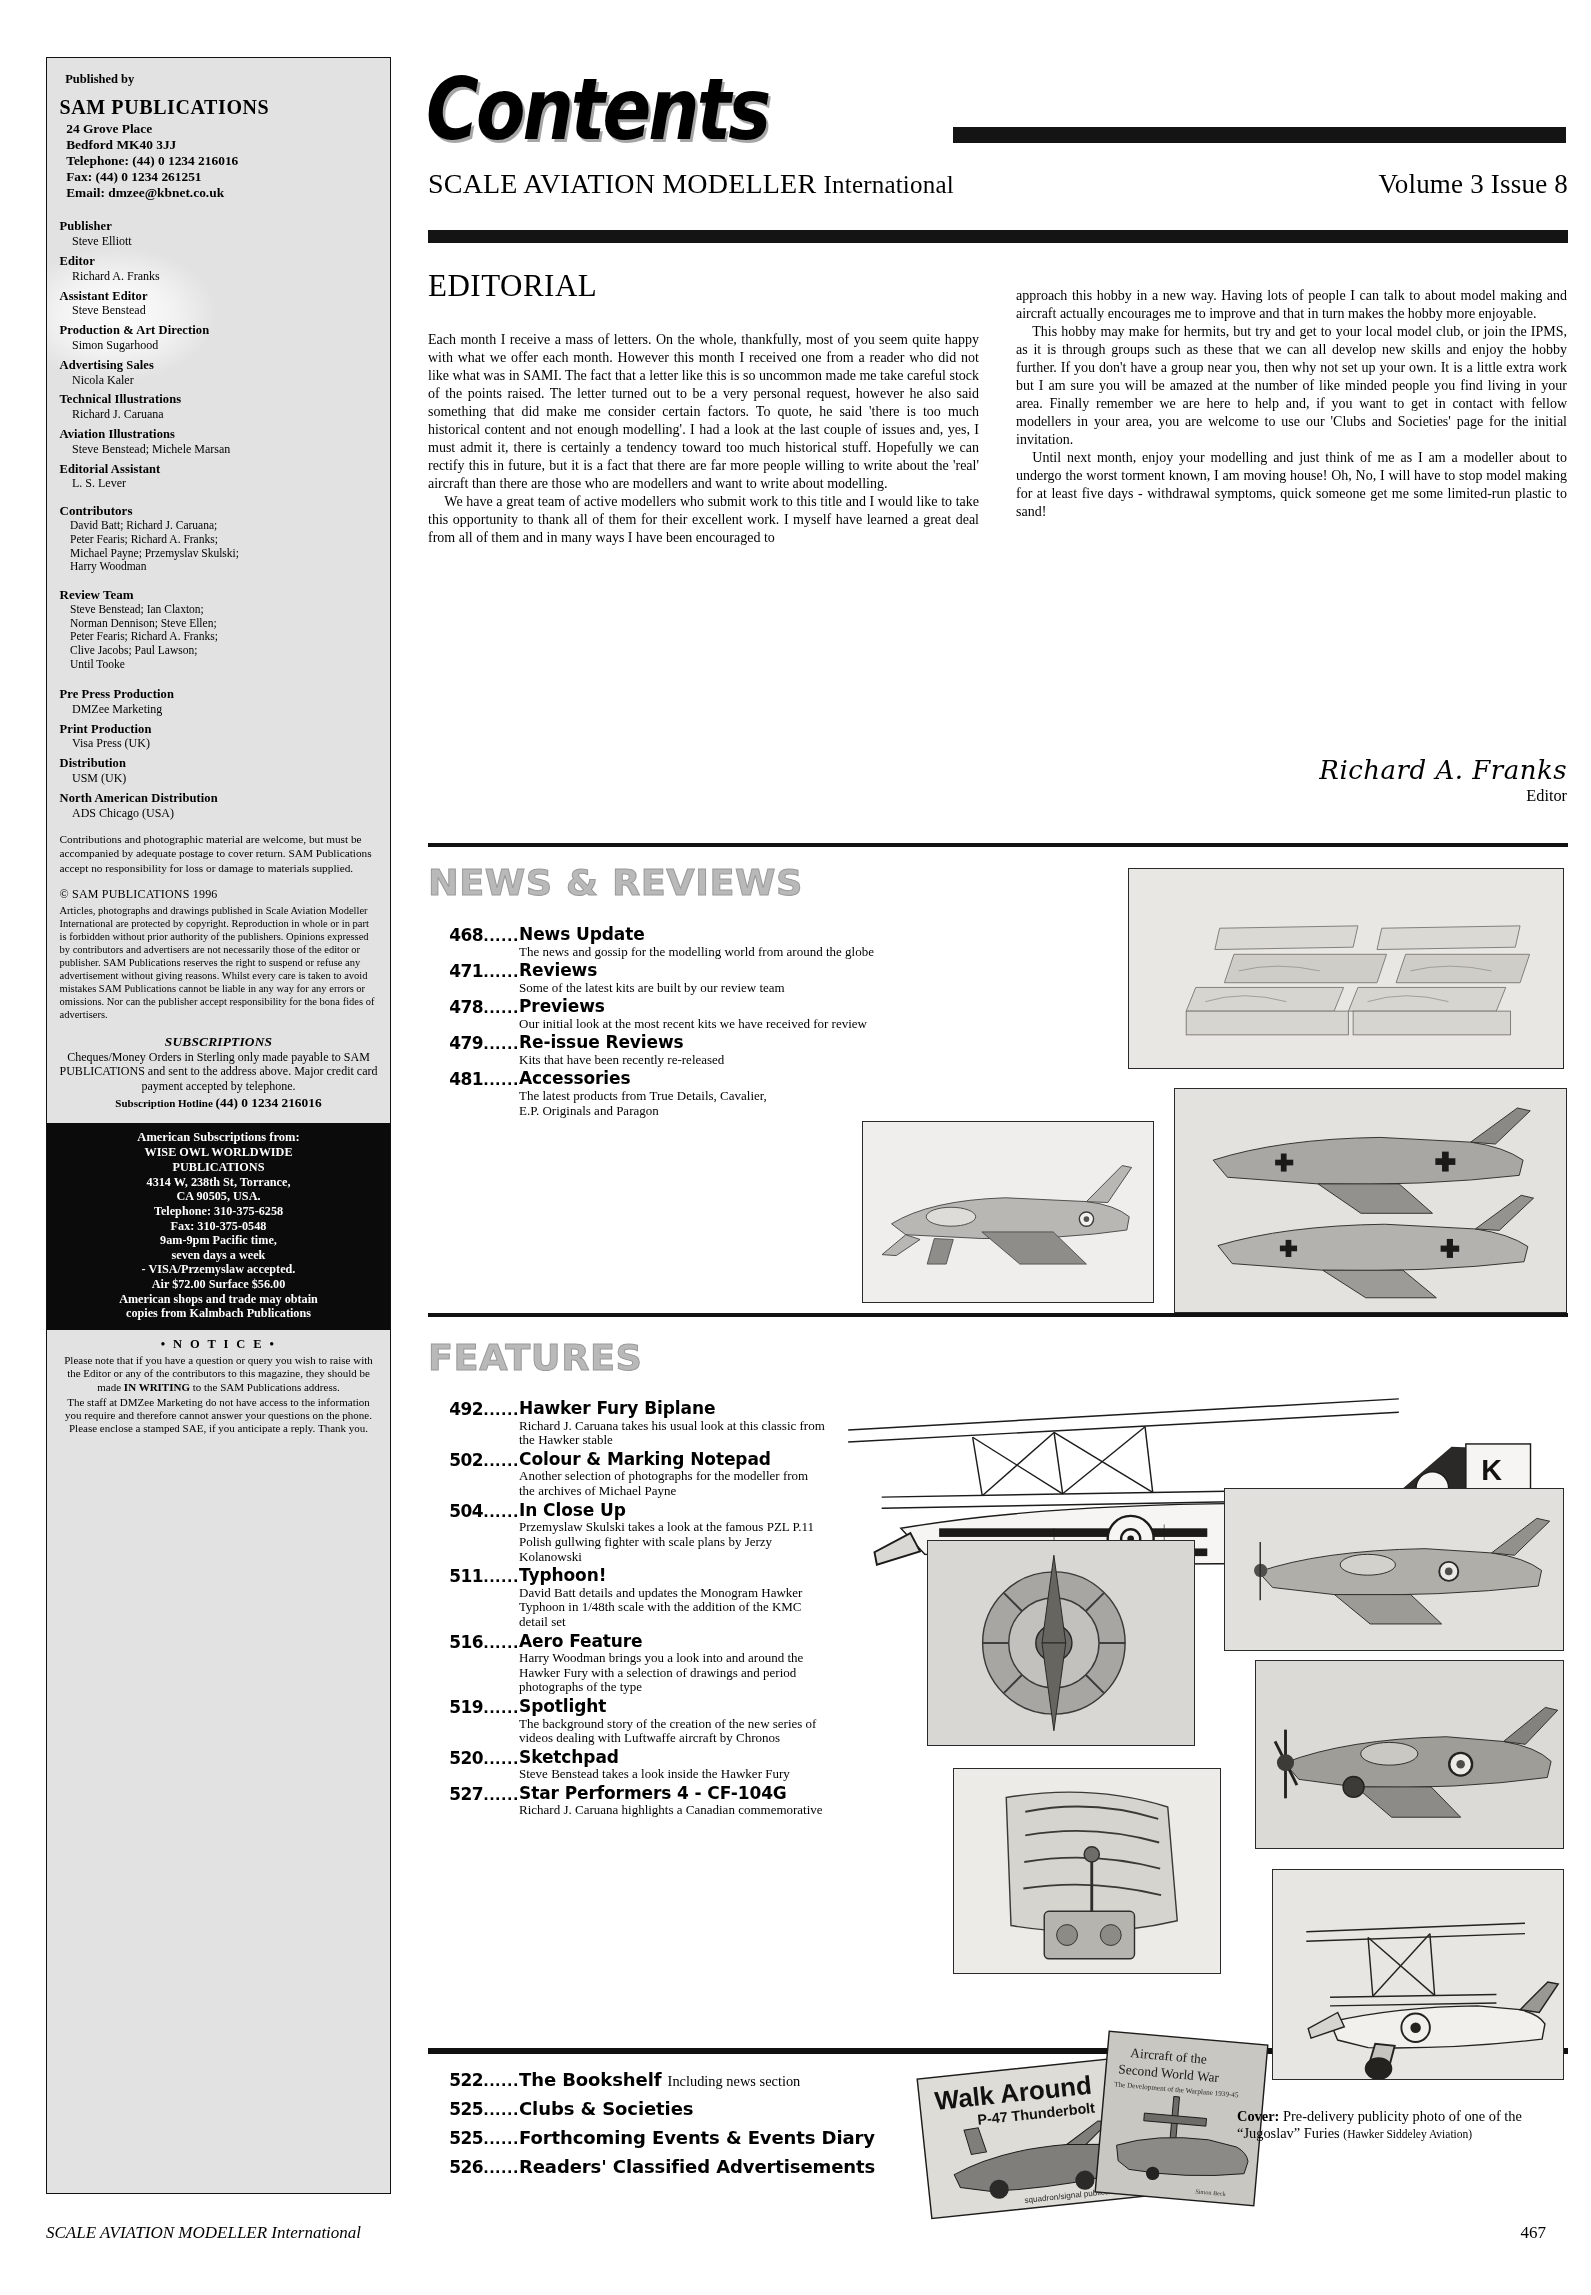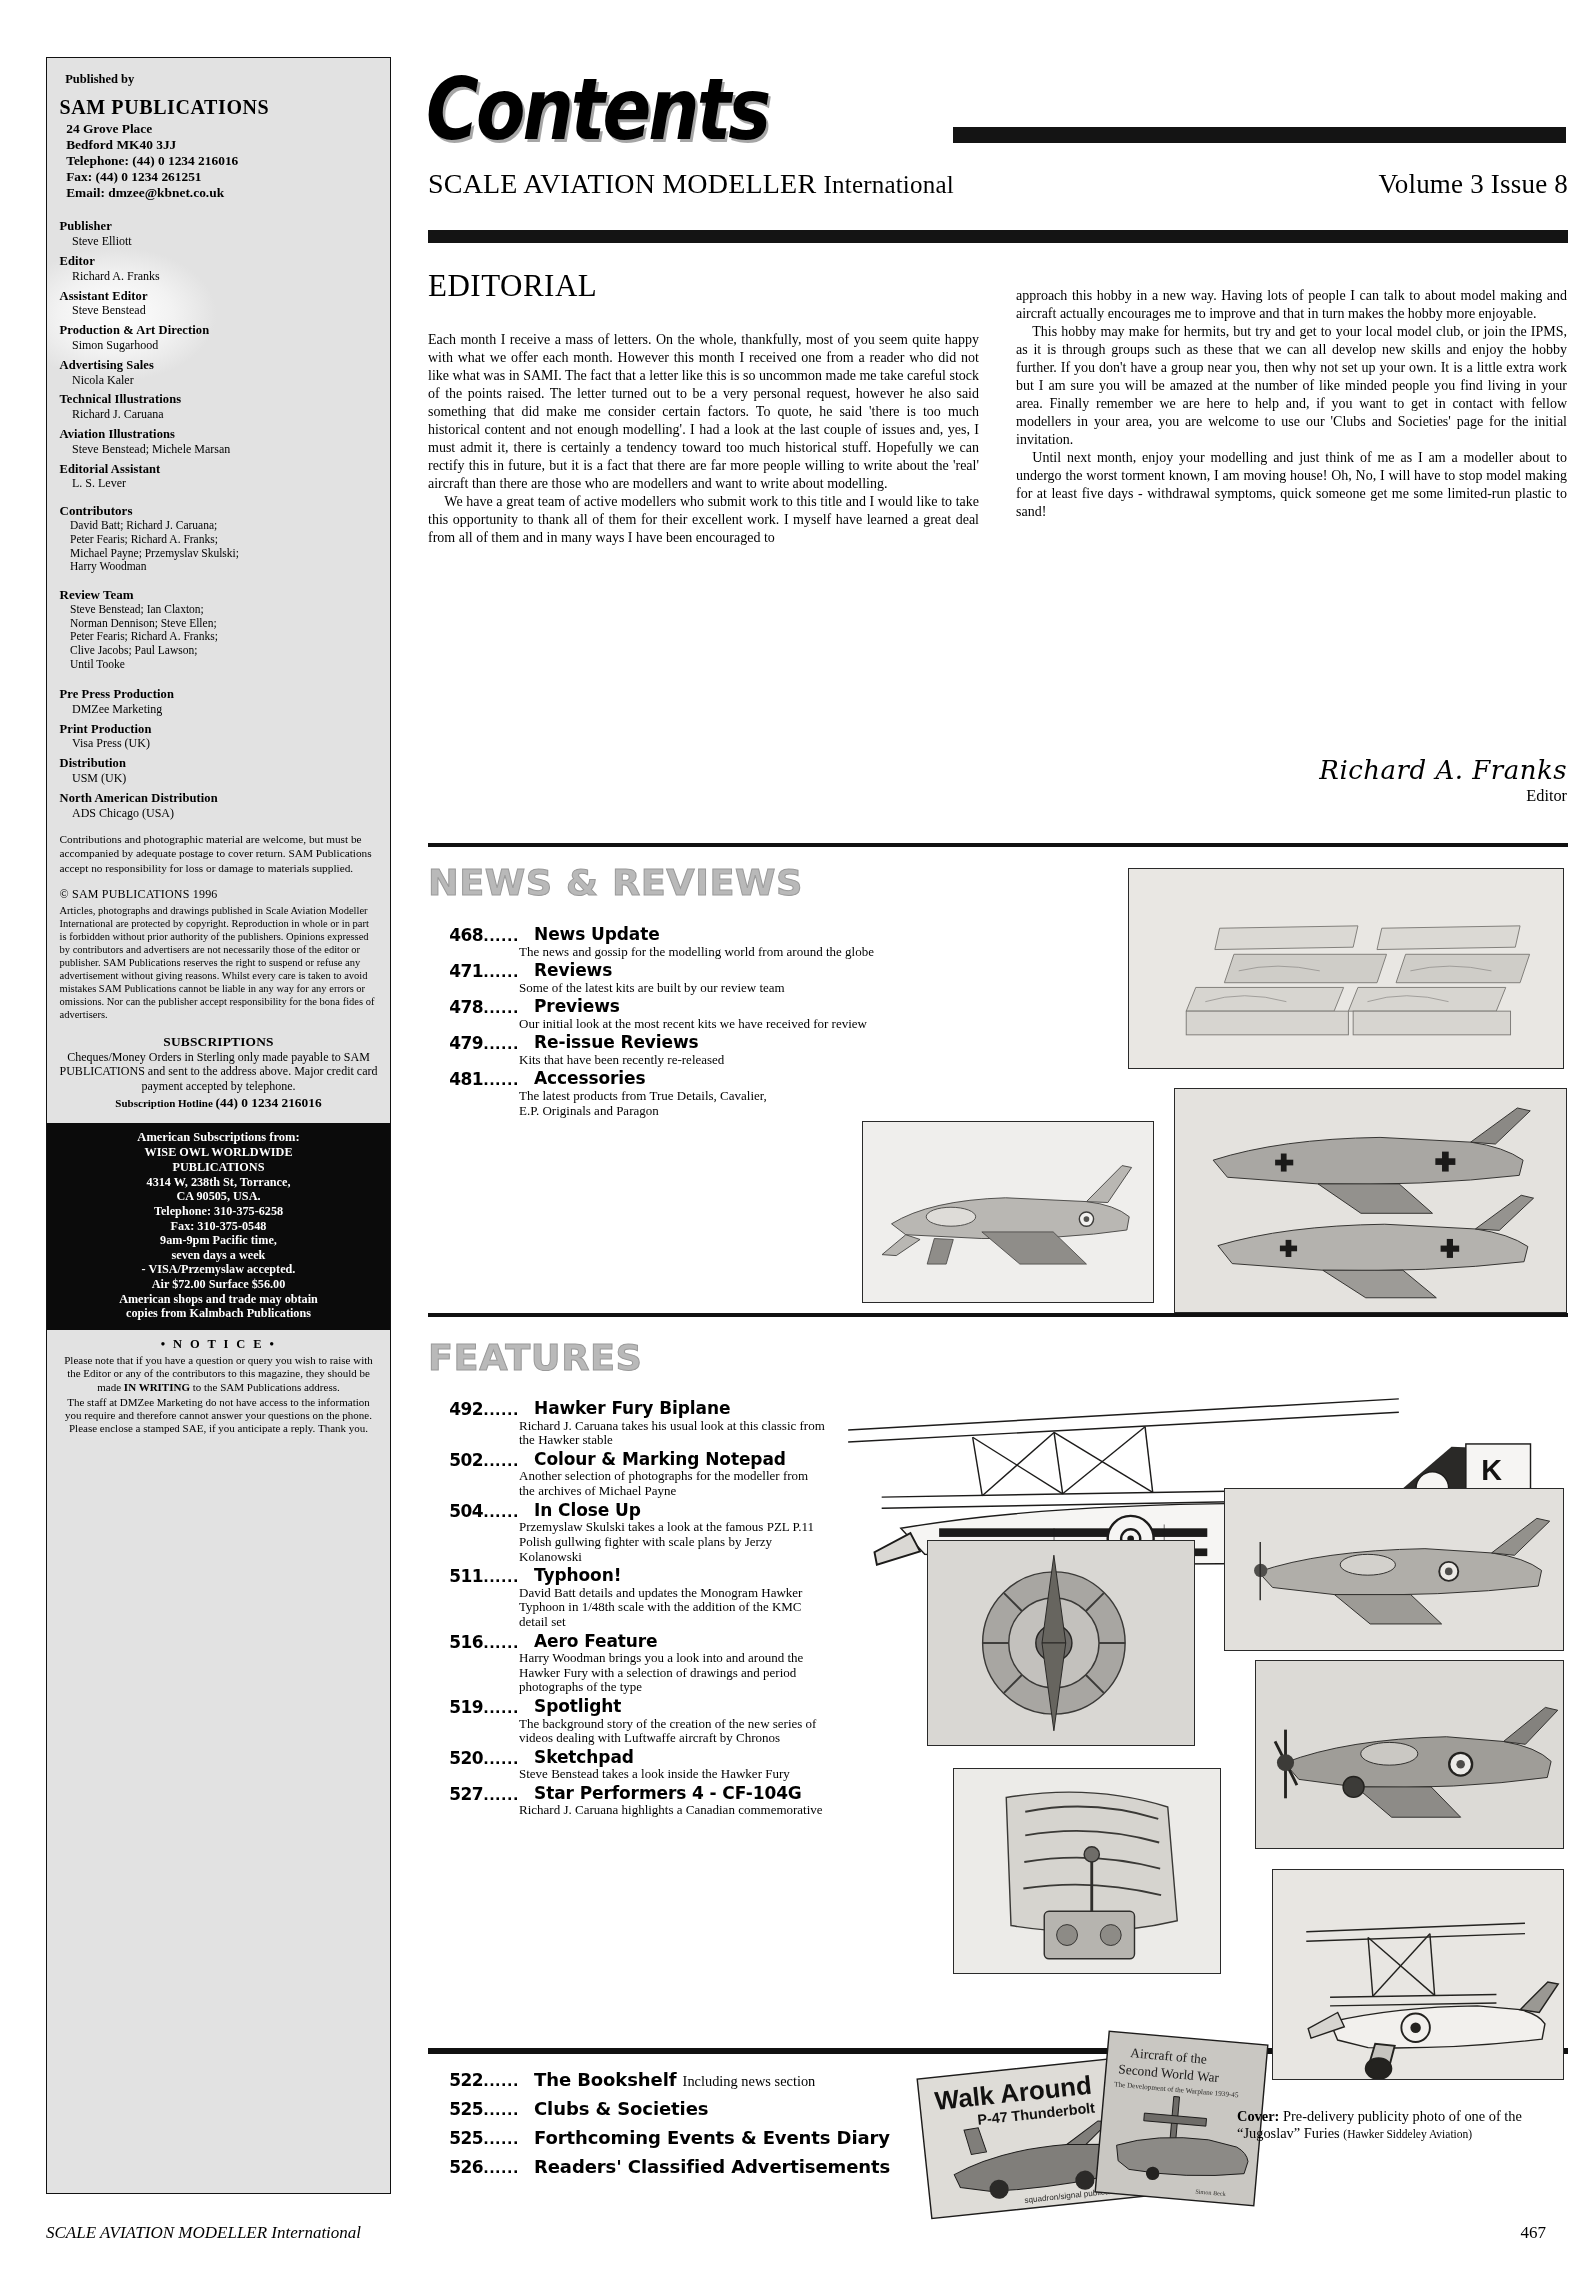--- a/index.html
+++ b/index.html
@@ -40,21 +40,21 @@
   .sb-addr { font-weight:bold; font-size:13.4px; line-height:1.2; padding-left:6.7px; }
   .sb-gap { height:12.5px; }
   .sb-group-title { font-weight:bold; font-size:13px; margin-top:12.5px; }
   .sb-multi { font-size:11.5px; line-height:1.2; padding-left:10.5px; }
   .sb-para {
     font-size:11.3px; line-height:1.26; margin-top:12.5px; text-align:left;
   }
   .sb-copy-head { font-size:12px; margin-top:12.5px; letter-spacing:0.2px; }
   .sb-small { font-size:10.5px; line-height:1.24; margin-top:1.9px; }
   .sb-subs-title {
-    font-weight:bold; font-size:13.4px; text-align:center; margin-top:12.5px; letter-spacing:0.2px;
+    font-weight:bold; font-size:13.4px; text-align:center; margin-top:12.5px; letter-spacing:0.2px;font-style:italic;
   }
   .sb-subs-body { font-size:12px; line-height:1.22; text-align:center; }
   .sb-hotline { font-size:11px; text-align:center; font-weight:bold; margin-top:1.4px; }
   .sb-hotline b { font-size:13.4px; }
 
   .sb-black {
     background:#0b0b0b; color:#fff; margin:11.5px -12.5px 0 -12.5px; padding:7.7px 9.6px 8.6px 9.6px;
     text-align:center;
   }
   .sb-black div { font-size:12.2px; line-height:1.2; font-weight:bold; }
@@ -121,21 +121,21 @@
   .toc { position:absolute; }
   .toc-row { display:flex; align-items:flex-start; margin-bottom:1.9px; }
   .toc-page {
     font-family:"DejaVu Sans", sans-serif;
     font-weight:bold; font-size:17px; width:91px; flex:none; letter-spacing:-0.5px;text-align:right;
   }
   .toc-page .dots { font-size:14.4px; letter-spacing:0.5px; }
   .toc-body { flex:1; }
   .toc-title {
     font-family:"DejaVu Sans", sans-serif;
-    font-weight:bold; font-size:17px; line-height:1.12; letter-spacing:-0.1px;margin-left:15px;
+    font-weight:bold; font-size:17px; line-height:1.12; letter-spacing:-0.1px;
   }
   .toc-title .inline-sub {
     font-family:"Liberation Serif", serif; font-weight:normal; font-size:14.4px; letter-spacing:0;
   }
   .toc-desc { font-size:13px; line-height:1.13; margin-top:0.5px; }
 
   .toc-simple .toc-row { margin-bottom:9px; }
   .toc-simple .toc-title { font-size:18px; }
 
   

